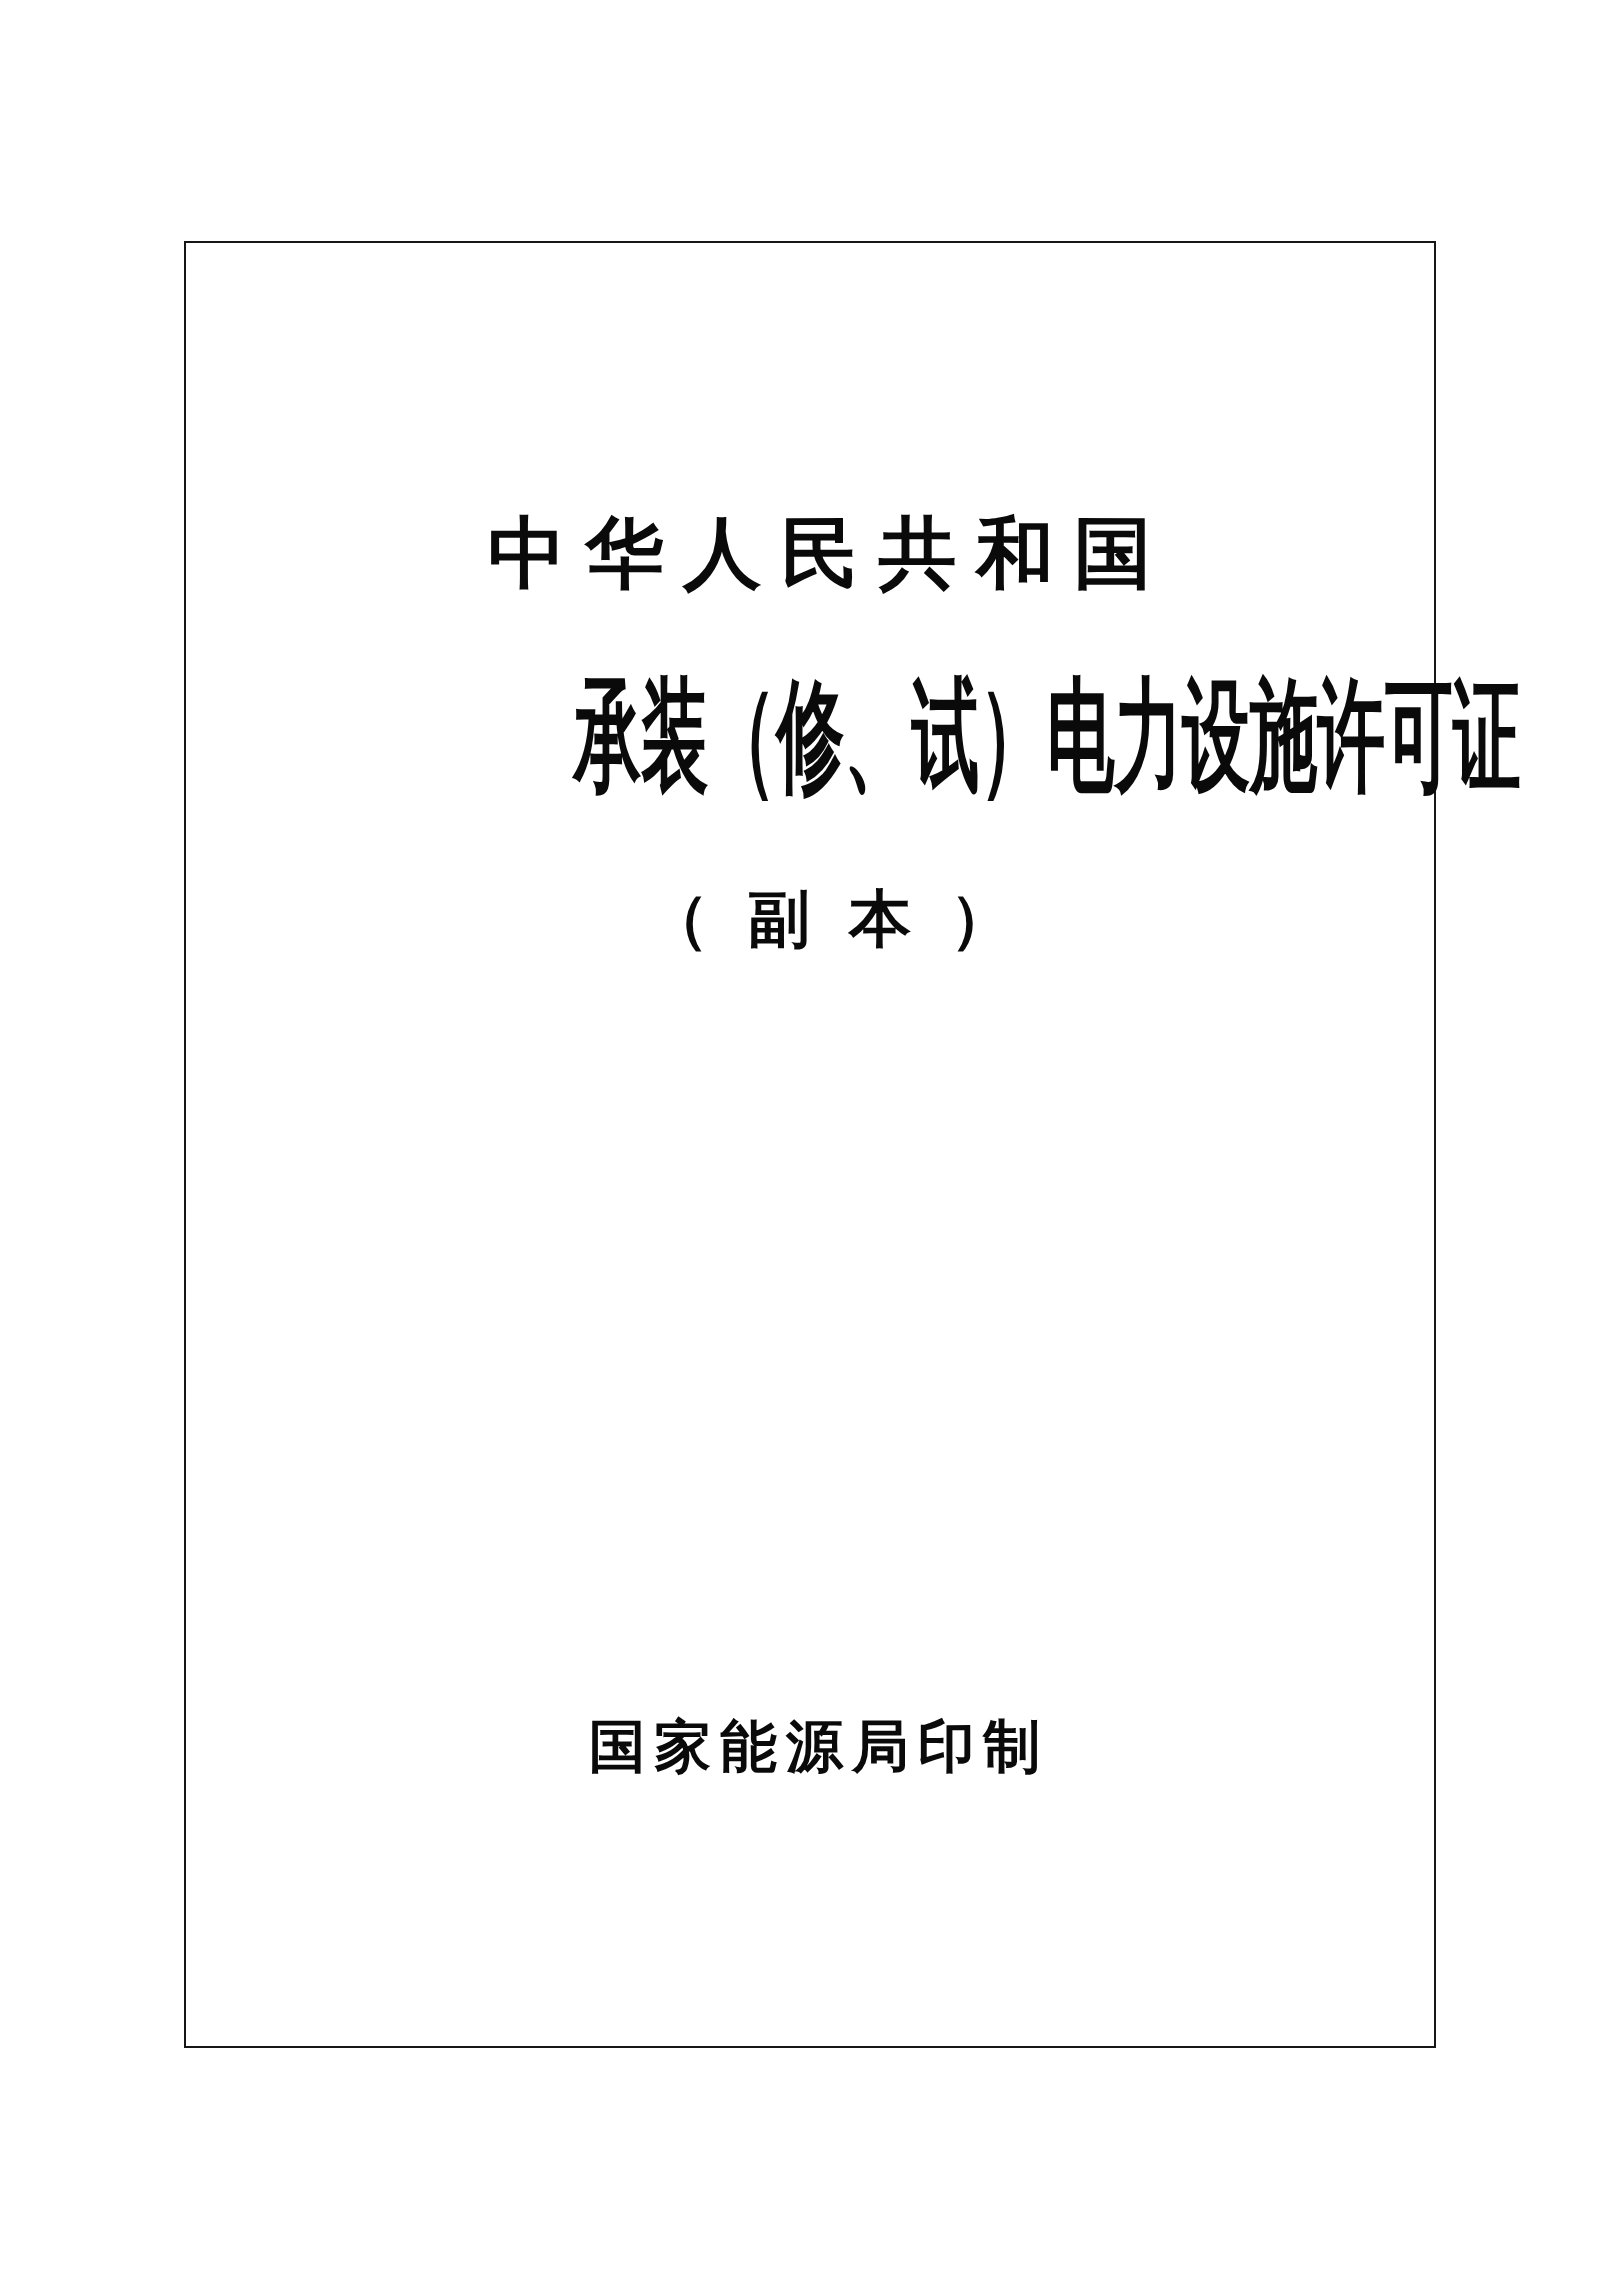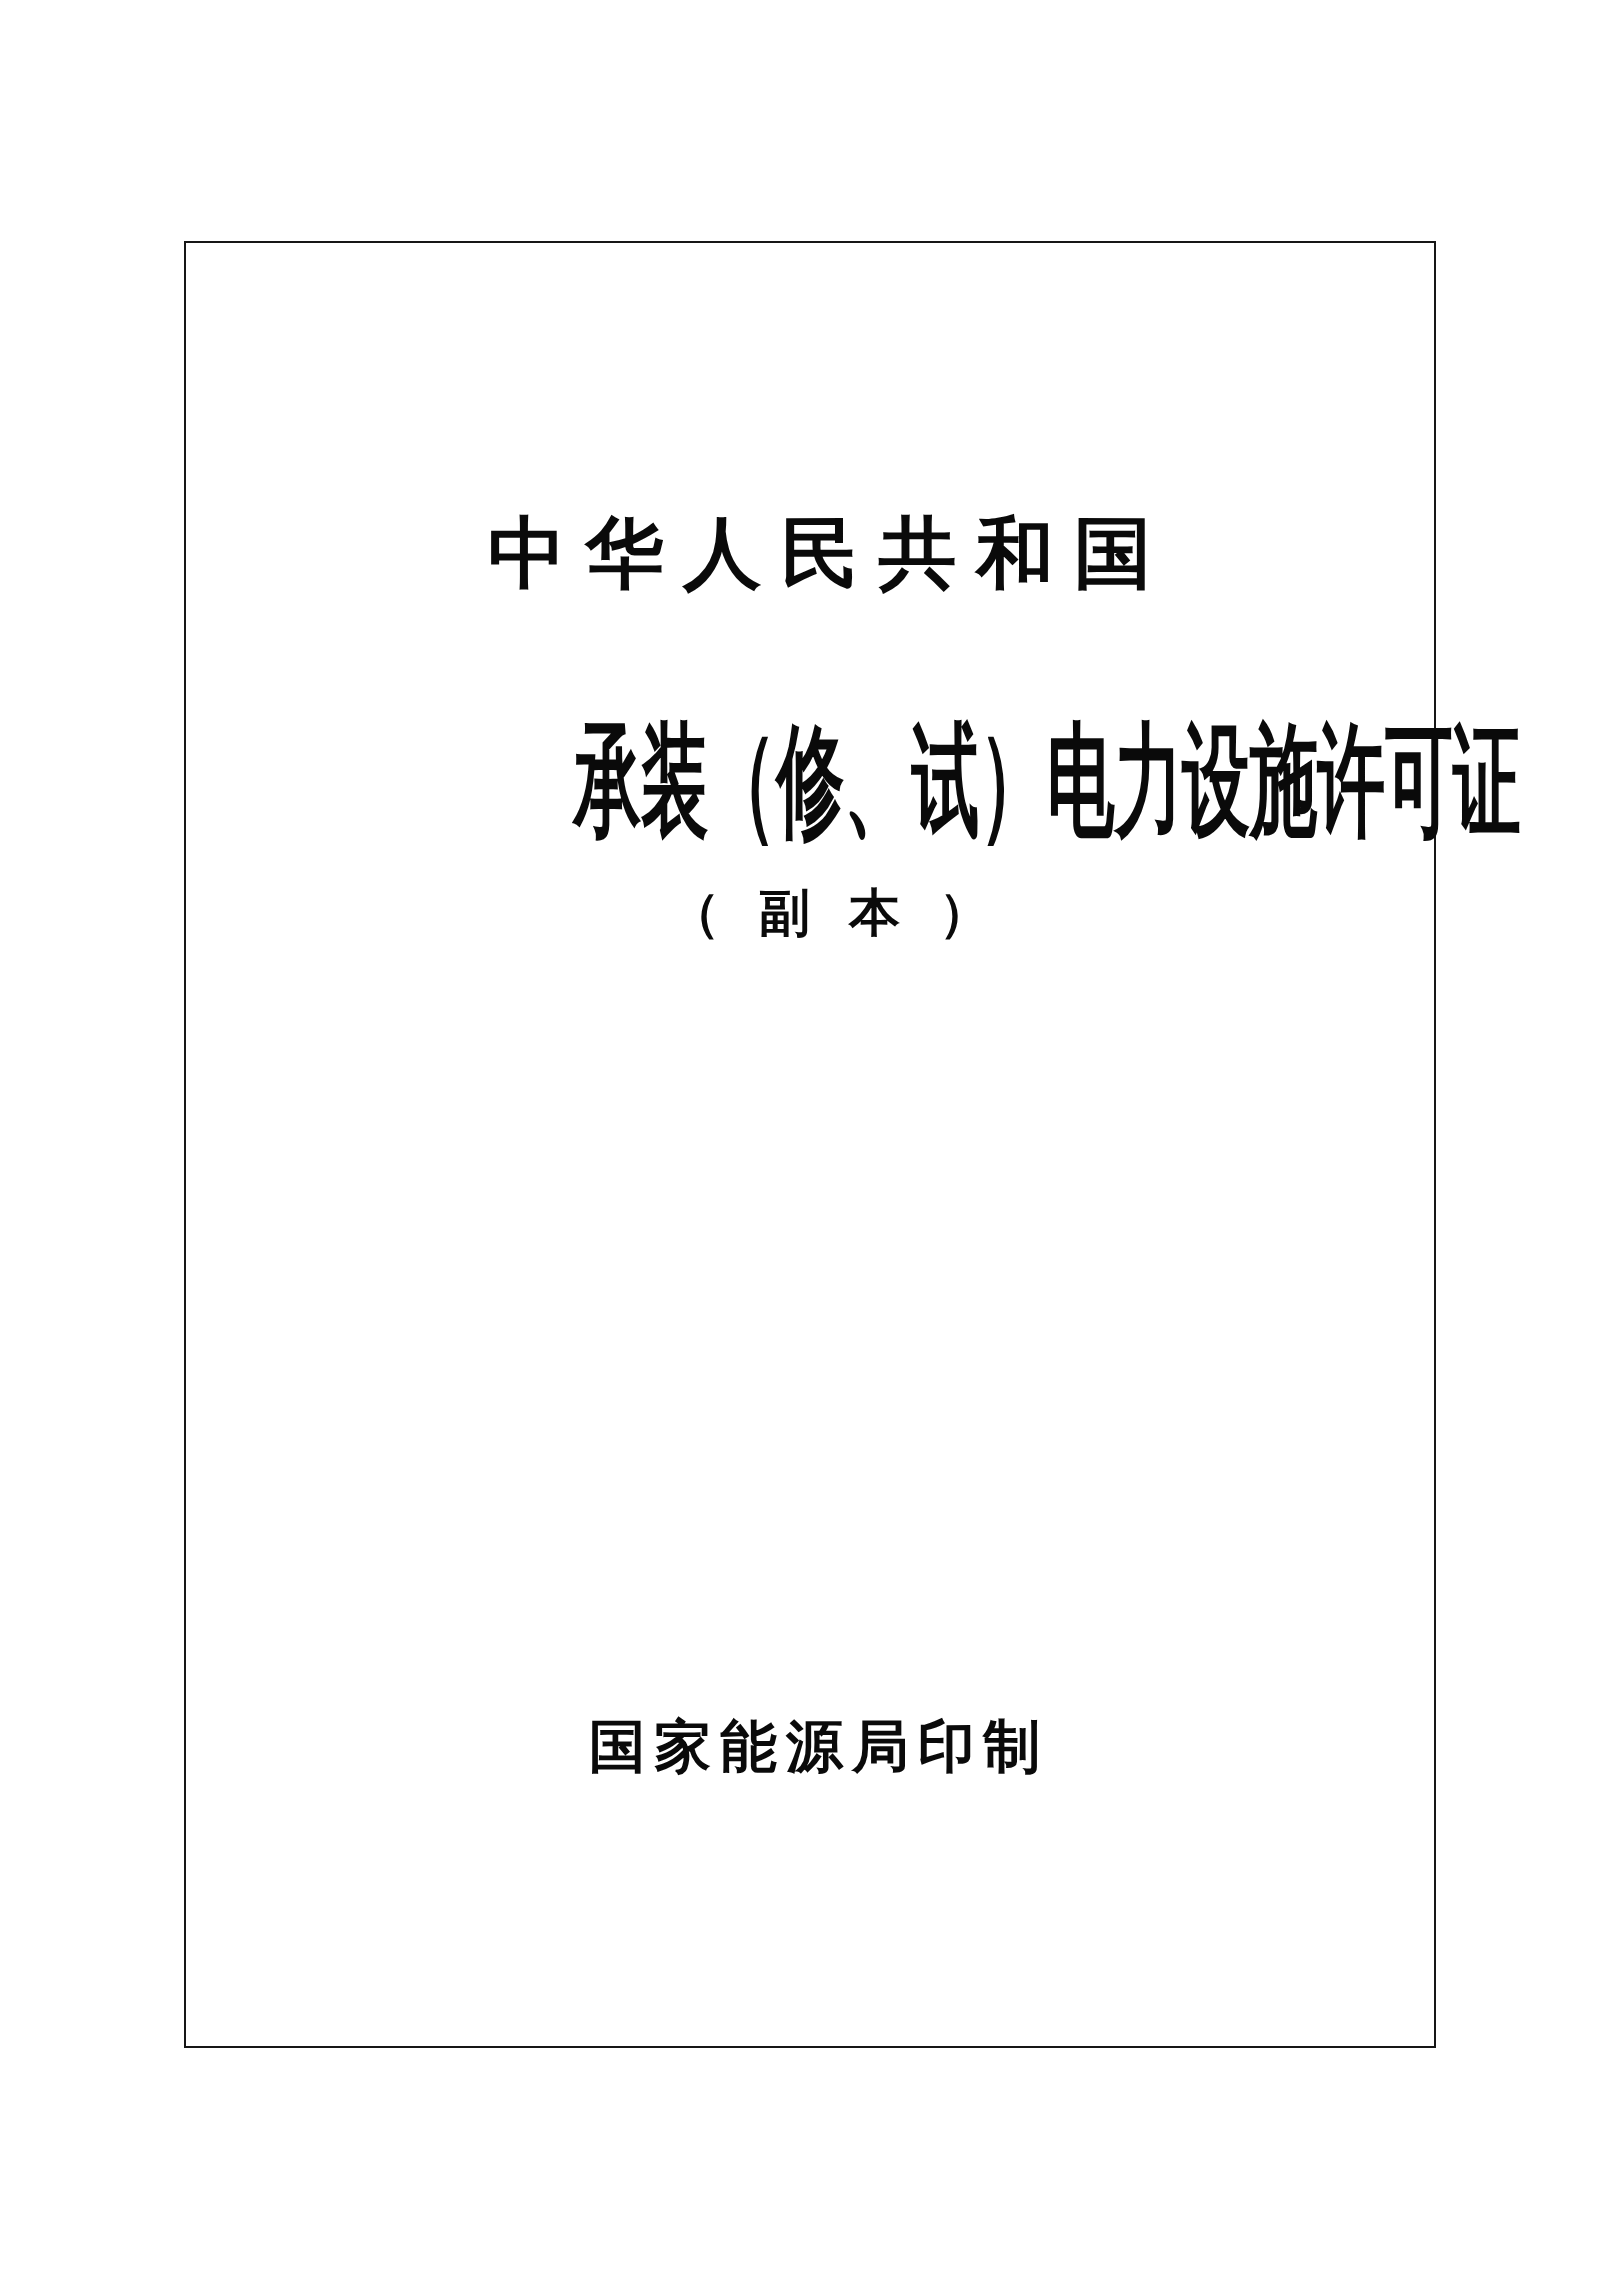--- a/index.html
+++ b/index.html
@@ -44,34 +44,33 @@
     top: 272px;
     font-size: 78px;
     font-weight: bold;
     letter-spacing: 19.6px;
     padding-left: 19.6px;
     font-family: "Liberation Serif", serif;
   }
   .license-title-wrap {
     top: 432px;
     font-size: 123px;
-    margin-top: 45px;
   }
   .license-title-inner {
     display: inline-block;
     font-weight: bold;
     font-family: "Liberation Serif", serif;
     transform: scaleX(0.55);
     transform-origin: center center;
     letter-spacing: 0;
     line-height: 1;
   }
   .copy-label {
     top: 645px;
-    font-size: 51px;
+    font-size: 62px;
     font-weight: bold;
     letter-spacing: 39px;
     padding-left: 39px;
     font-family: "Liberation Serif", serif;
   }
   .issuer-line {
     top: 1475px;
     font-size: 57px;
     font-weight: bold;
     letter-spacing: 8.8px;

